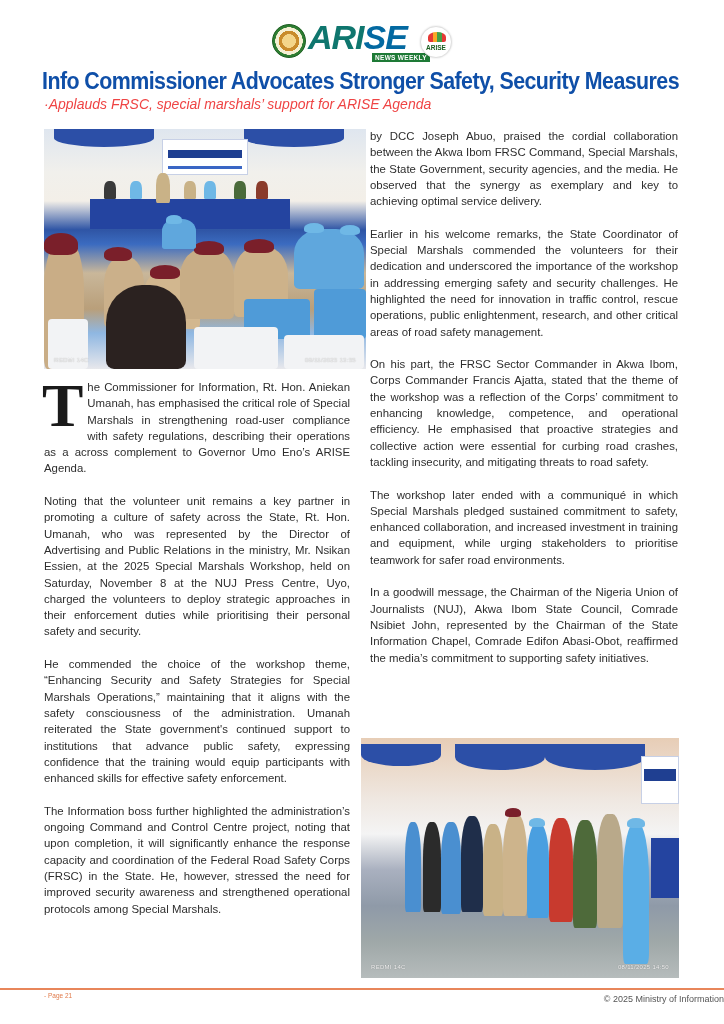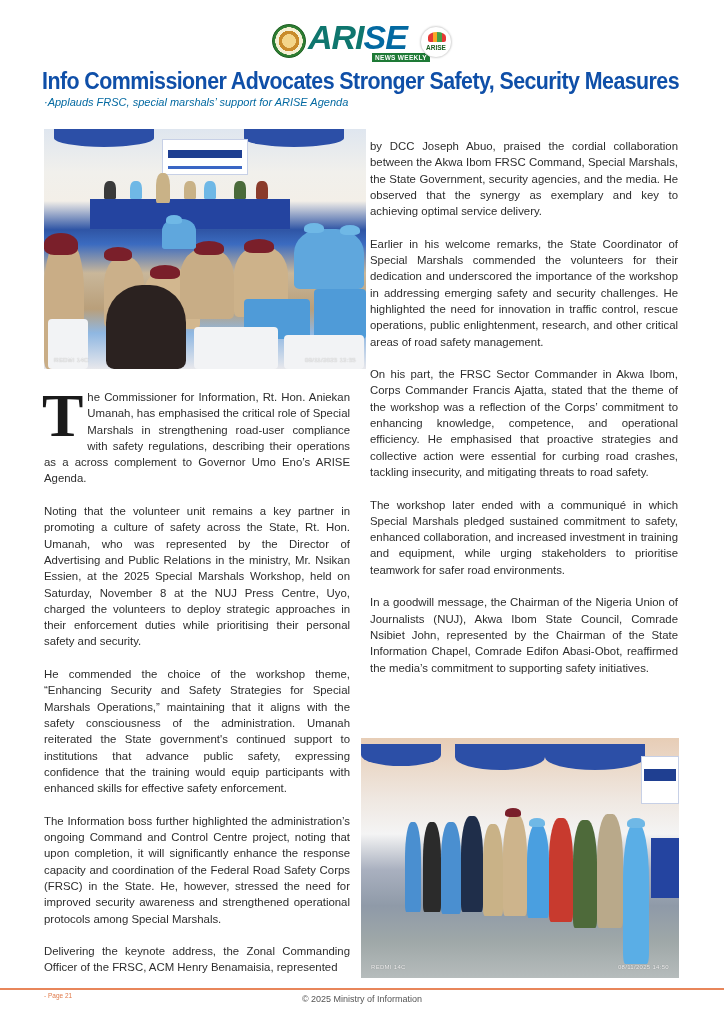--- a/index.html
+++ b/index.html
@@ -24,22 +24,22 @@
   .badge .people { position: absolute; top: 5px; left: 7px; width: 18px; height: 10px;
                    background: linear-gradient(90deg, #e53935 0 25%, #f9a825 25% 50%, #43a047 50% 75%, #e53935 75%);
                    border-radius: 50% 50% 2px 2px; }
   .badge span { font-size: 6.5px; font-weight: 900; color: #1b5e20; position: relative; }
 
   
   .headline { position: absolute; left: 42px; top: 68px; width: 640px;
               font-family: "Liberation Sans", sans-serif; font-weight: 700;
               font-size: 23px; color: #0f4fa8; letter-spacing: -0.6px; transform: scaleX(0.93);
               transform-origin: left top; white-space: nowrap; }
-  .subhead { position: absolute; left: 44px; top: 96px; font-style: italic; color: #0369a1;
-             font-size: 11px; font-family: "Liberation Sans", sans-serif; white-space: nowrap; }
+  .subhead { position: absolute; left: 44px; top: 96px; font-style: italic; color: #ef4444;
+             font-size: 14px; font-family: "Liberation Sans", sans-serif; white-space: nowrap; }
 
   
   .photo { position: absolute; overflow: hidden; }
   .photo1 { left: 44px; top: 129px; width: 322px; height: 240px;
             background: linear-gradient(180deg, #dfe6ef 0%, #f1f0ec 18%, #f3efe8 30%, #2f55a5 42%, #3b6bc0 48%, #c9b79a 60%, #b99f7a 75%, #8fb7e2 85%, #e8e8ec 100%); }
   .photo2 { left: 361px; top: 738px; width: 318px; height: 240px;
             background: linear-gradient(180deg, #e7cdb6 0%, #efe7e0 25%, #f4f4f4 40%, #a9b0bf 55%, #8f9aa8 70%, #9fa8a8 85%, #b6bcbc 100%); }
   .drape { position: absolute; height: 18px; background: #2c4fa7; border-radius: 0 0 50% 50%; }
   .banner { position: absolute; background: #ffffff; border: 1px solid #c7d0e6; }
   .banner .band { position: absolute; left: 6%; right: 6%; background: #1f3f91; }
@@ -47,30 +47,30 @@
   .figure { position: absolute; border-radius: 40% 40% 8% 8%; }
   .beret { position: absolute; border-radius: 50% 50% 30% 30%; background: #7a1f2a; }
   .cap { position: absolute; border-radius: 50% 50% 30% 30%; background: #6fb8e6; }
   .chair { position: absolute; background: #f2f3f5; border-radius: 4px; }
   .chair-blue { position: absolute; background: #4f9bd8; border-radius: 4px; }
   .stamp { position: absolute; font-size: 6px; color: #f5f5f5; letter-spacing: 0.3px; text-shadow: 0 0 1px rgba(0,0,0,0.4); }
 
   
   .col { position: absolute; font-family: "Liberation Sans", sans-serif; font-size: 11.4px;
          line-height: 16.3px; color: #2d2d2d; text-align: justify; }
-  .col p { margin-bottom: 16.3px; margin-top: 10px; }
+  .col p { margin-bottom: 16.3px; }
   .col-left { left: 44px; top: 379px; width: 306px; }
   .col-right { left: 370px; top: 128px; width: 308px; }
   .dropcap { float: left; font-family: "Liberation Serif", serif; font-size: 62px; line-height: 48px;
              color: #1a1a1a; margin: 2px 4px 0 -2px; font-weight: 700; }
 
   
   .footer-rule { position: absolute; left: 0; top: 988px; width: 724px; height: 2px; background: #e8865a; }
   .page-num { position: absolute; left: 44px; top: 992px; font-size: 6.5px; color: #e07a4a; }
-  .copyright { position: absolute; left: 0; width: 724px; top: 994px; text-align: center;
+  .copyright { position: absolute; left: 0; width: 724px; top: 994px; text-align: right;
                font-size: 9px; color: #555555; }
 </style>
 </head>
 <body>
 
 <div class="masthead">
   <div class="seal"></div>
   <div class="arise-word">
     <span class="a">ARI</span><span class="g">SE</span>
   </div>
@@ -123,21 +123,20 @@
   <div class="figure" style="left:62px;top:156px;width:80px;height:84px;background:#2b2220;border-radius:45% 45% 10% 10%;"></div>
   <div class="stamp" style="left:10px;top:228px;">REDMI 14C</div>
   <div class="stamp" style="right:10px;top:228px;">08/11/2025 13:55</div>
 </div>
 
 <div class="col col-left">
   <p><span class="dropcap">T</span><span>he Commissioner for Information, Rt. Hon. Aniekan Umanah, has emphasised the critical role of Special Marshals in strengthening road-user compliance with safety regulations, describing their operations as a across complement to Governor Umo Eno’s ARISE Agenda.</span></p>
   <p>Noting that the volunteer unit remains a key partner in promoting a culture of safety across the State, Rt. Hon. Umanah, who was represented by the Director of Advertising and Public Relations in the ministry, Mr. Nsikan Essien, at the 2025 Special Marshals Workshop, held on Saturday, November 8 at the NUJ Press Centre, Uyo, charged the volunteers to deploy strategic approaches in their enforcement duties while prioritising their personal safety and security.</p>
   <p>He commended the choice of the workshop theme, “Enhancing Security and Safety Strategies for Special Marshals Operations,” maintaining that it aligns with the safety consciousness of the administration. Umanah reiterated the State government's continued support to institutions that advance public safety, expressing confidence that the training would equip participants with enhanced skills for effective safety enforcement.</p>
   <p>The Information boss further highlighted the administration’s ongoing Command and Control Centre project, noting that upon completion, it will significantly enhance the response capacity and coordination of the Federal Road Safety Corps (FRSC) in the State. He, however, stressed the need for improved security awareness and strengthened operational protocols among Special Marshals.</p>
-  <p>Delivering the keynote address, the Zonal Commanding Officer of the FRSC, ACM Henry Benamaisia, represented</p>
 </div>
 
 <div class="col col-right">
   <p>by DCC Joseph Abuo, praised the cordial collaboration between the Akwa Ibom FRSC Command, Special Marshals, the State Government, security agencies, and the media. He observed that the synergy as exemplary and key to achieving optimal service delivery.</p>
   <p>Earlier in his welcome remarks, the State Coordinator of Special Marshals commended the volunteers for their dedication and underscored the importance of the workshop in addressing emerging safety and security challenges. He highlighted the need for innovation in traffic control, rescue operations, public enlightenment, research, and other critical areas of road safety management.</p>
   <p>On his part, the FRSC Sector Commander in Akwa Ibom, Corps Commander Francis Ajatta, stated that the theme of the workshop was a reflection of the Corps’ commitment to enhancing knowledge, competence, and operational efficiency. He emphasised that proactive strategies and collective action were essential for curbing road crashes, tackling insecurity, and mitigating threats to road safety.</p>
   <p>The workshop later ended with a communiqué in which Special Marshals pledged sustained commitment to safety, enhanced collaboration, and increased investment in training and equipment, while urging stakeholders to prioritise teamwork for safer road environments.</p>
   <p>In a goodwill message, the Chairman of the Nigeria Union of Journalists (NUJ), Akwa Ibom State Council, Comrade Nsibiet John, represented by the Chairman of the State Information Chapel, Comrade Edifon Abasi-Obot, reaffirmed the media’s commitment to supporting safety initiatives.</p>
 </div>
 

